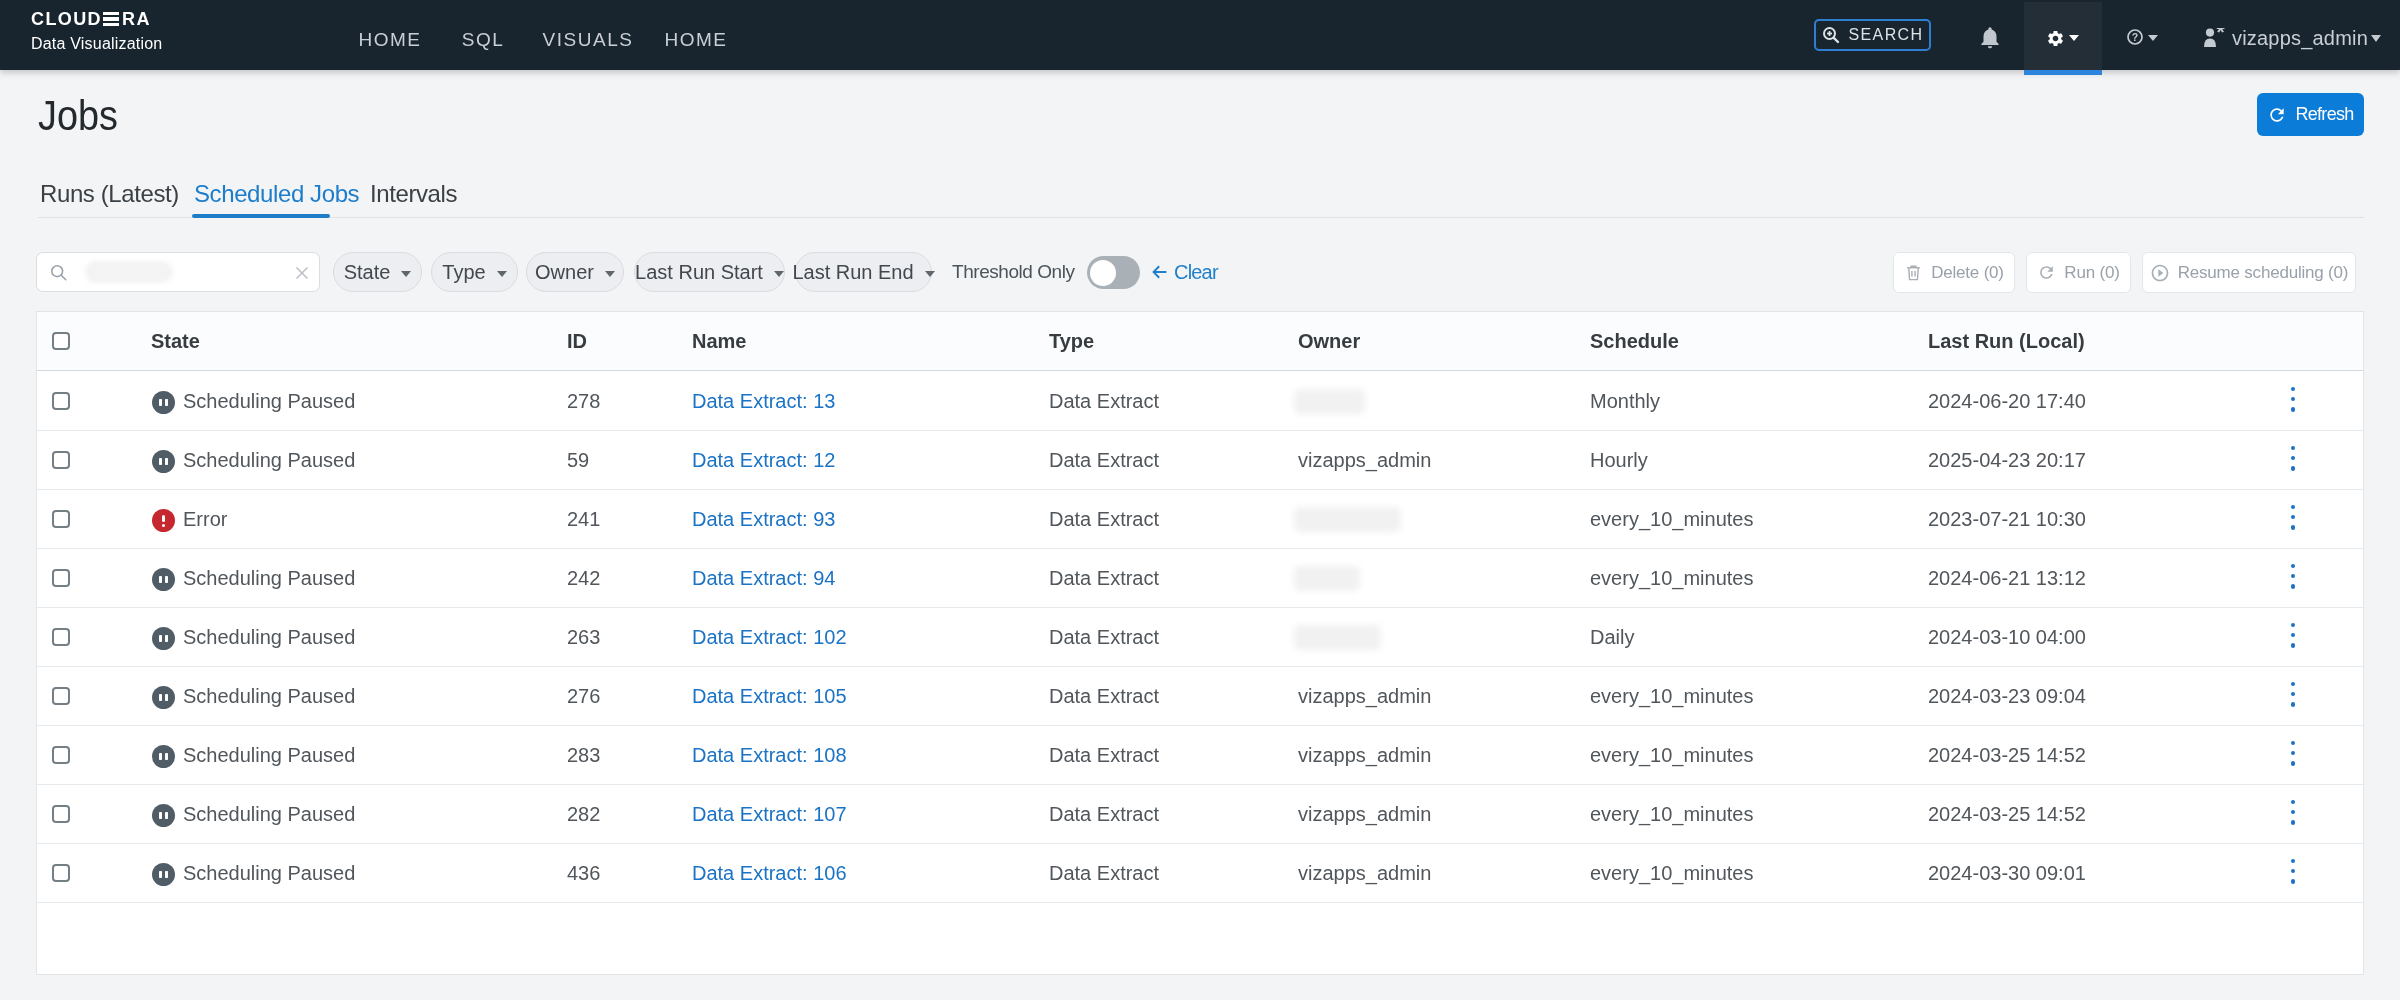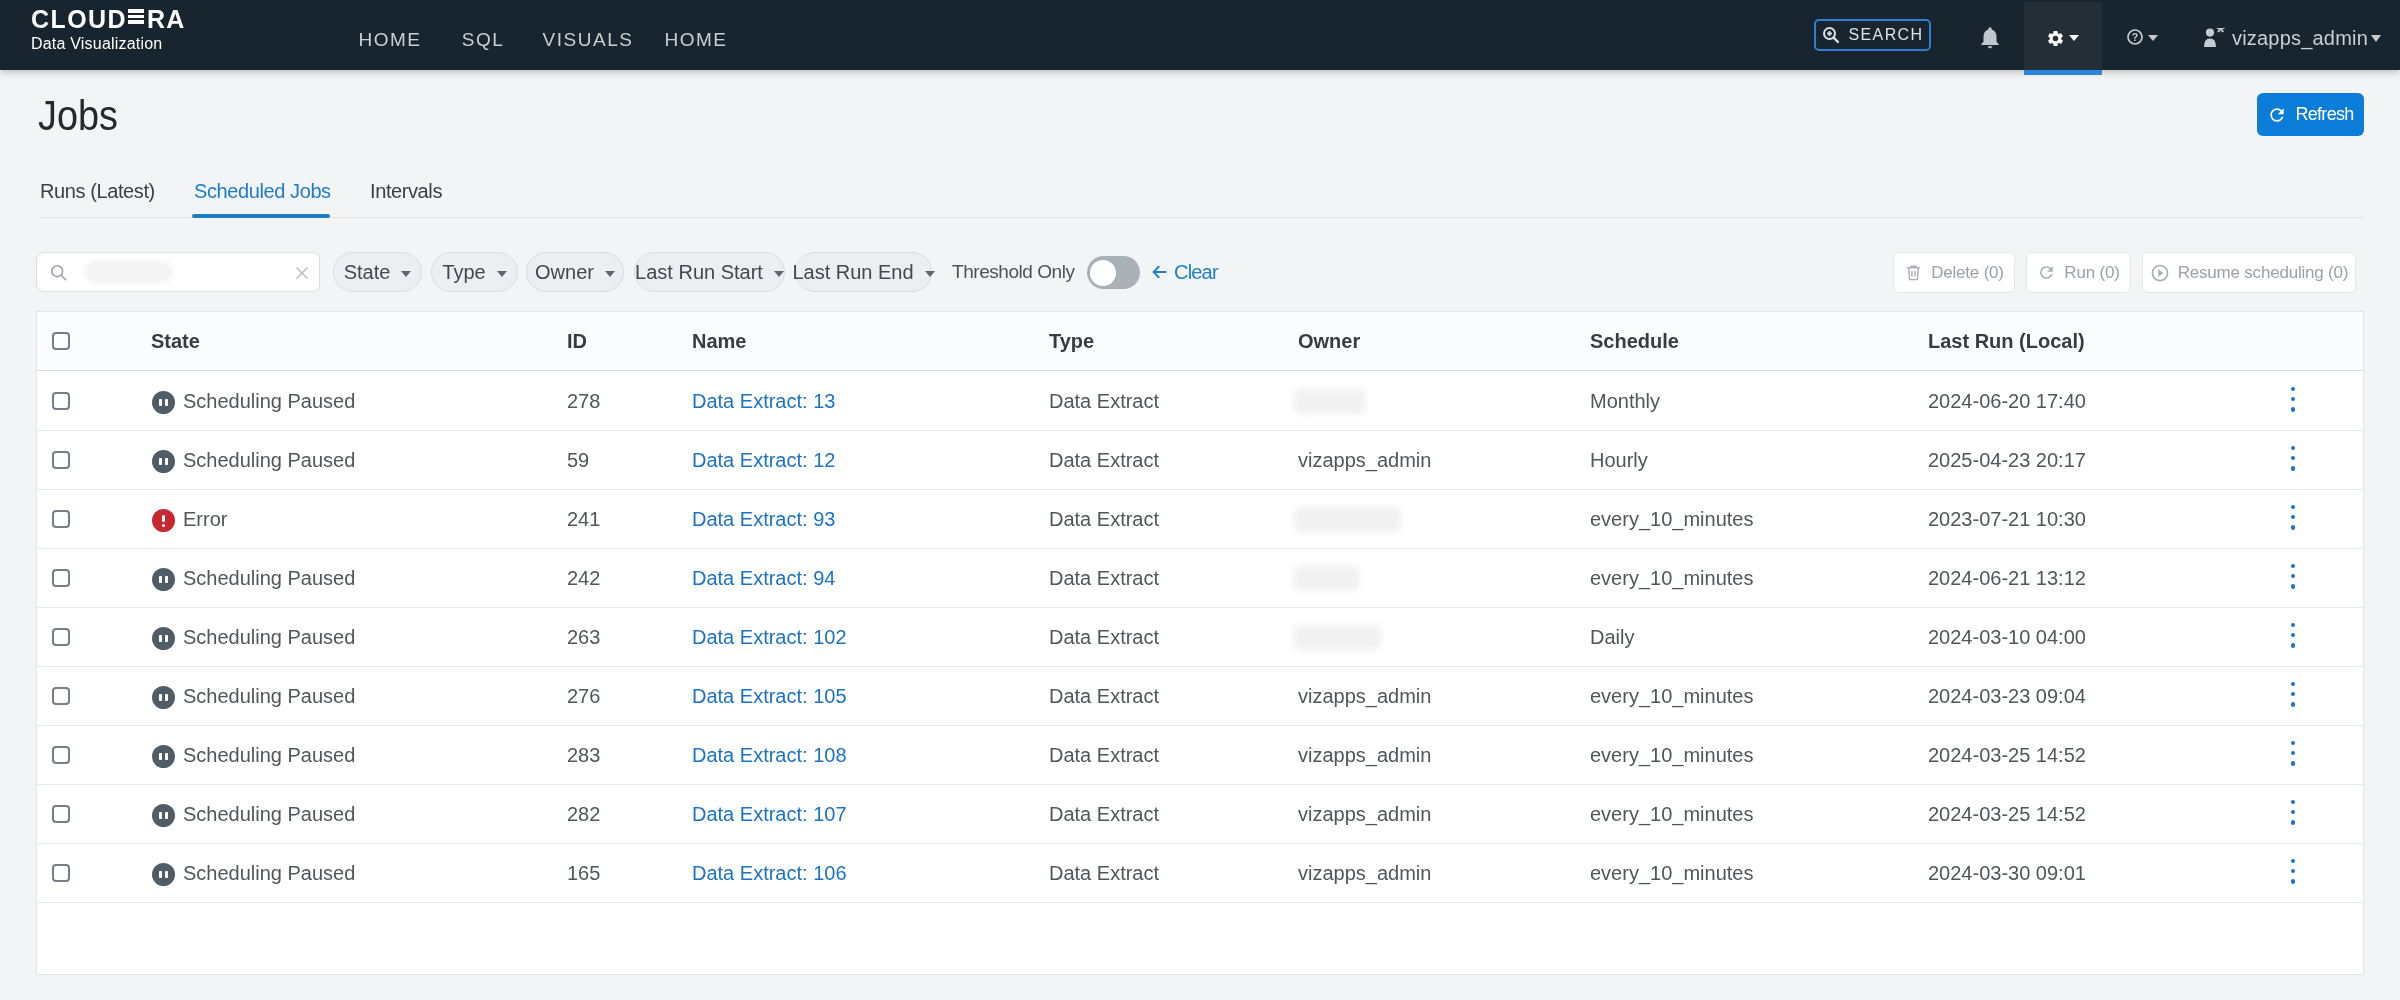--- a/index.html
+++ b/index.html
@@ -1,34 +1,34 @@
 <!DOCTYPE html>
 <html><head>
 <meta charset="utf-8">
 <style>
   * { margin:0; padding:0; box-sizing:border-box; -webkit-font-smoothing:antialiased; }
   html,body { width:2400px; height:1000px; background:#f3f4f6; font-family:"Liberation Sans", sans-serif; overflow:hidden; }
   
   #nav { position:absolute; left:0; top:0; width:2400px; height:70px; background:#18252e; box-shadow:0 3px 6px rgba(0,0,0,0.18); }
   #brand { position:absolute; left:31px; top:9px; color:#fff; }
-  #brand .logo { font-weight:bold; font-size:25px; letter-spacing:1.4px; line-height:20px; display:flex; align-items:flex-start; }
+  #brand .logo { font-weight:bold; font-size:18px; letter-spacing:1.4px; line-height:20px; display:flex; align-items:center; }
   #brand .sub { font-size:16px; line-height:21px; margin-top:4px; letter-spacing:0.2px; }
   .ebars { display:inline-block; width:16px; height:15px; position:relative; margin:0 3px 0 1px; }
   .ebars i { position:absolute; left:0; width:16px; height:3.6px; background:#fff; }
   .ebars i:nth-child(1){top:0;} .ebars i:nth-child(2){top:5.7px;} .ebars i:nth-child(3){top:11.4px;}
   .navitem { position:absolute; top:0; height:70px; line-height:79px; color:#c9cfd4; font-size:19px; letter-spacing:1.5px; text-align:center; transform:translateX(-50%); }
   #searchbtn { position:absolute; left:1814px; top:19px; width:117px; height:32px; border:2px solid #2e7ed2; border-radius:5px; color:#dde2e6; font-size:16px; letter-spacing:1.4px; display:flex; align-items:center; justify-content:center; gap:7px; }
   .navico { position:absolute; top:0; }
   #gearblock { position:absolute; left:2024px; top:2px; width:78px; height:68px; background:#242e36; }
   #gearbar { position:absolute; left:2024px; top:70px; width:78px; height:5px; background:#2c84dd; }
   
   #jobs-h1 { position:absolute; left:38px; top:92px; font-size:42px; color:#24292e; transform:scaleX(.9); transform-origin:left top; letter-spacing:0; }
   #refreshbtn { position:absolute; left:2257px; top:93px; width:107px; height:43px; background:#0b7cd7; border-radius:6px; color:#fff; font-size:19px; display:flex; align-items:center; justify-content:center; gap:8px; }
   
-  .tab { position:absolute; top:180px; font-size:20px; color:#3b4045; letter-spacing:-0.4px; }
+  .tab { position:absolute; top:180px; font-size:24px; color:#3b4045; letter-spacing:-0.4px; }
   #tabline { position:absolute; left:38px; top:217px; width:2326px; height:1px; background:#e0e3e6; }
   #tabsel { position:absolute; left:192px; top:214px; width:138px; height:4px; background:#1d7dc8; border-radius:2px; }
   
   #searchbox { position:absolute; left:36px; top:252px; width:284px; height:40px; background:#fff; border:1px solid #dadee2; border-radius:7px; }
   #searchblur { position:absolute; left:85px; top:261px; width:88px; height:22px; background:#f3f3f3; border-radius:11px; filter:blur(2px); }
   .pill { position:absolute; top:252px; height:40px; white-space:nowrap; background:#eceef1; border:1px solid #d9dce0; border-radius:20px; color:#42484d; font-size:20px; display:flex; align-items:center; justify-content:center; gap:11px; }
   .pill .car { width:0; height:0; border-left:5px solid transparent; border-right:5px solid transparent; border-top:6px solid #5f666c; margin-top:3px; }
   #thl { position:absolute; left:952px; top:252px; height:40px; line-height:40px; font-size:19px; letter-spacing:-0.45px; color:#4b545b; }
   #toggle { position:absolute; left:1087px; top:256px; width:53px; height:33px; border-radius:16.5px; background:#a9b0b6; }
   #toggle .knob { position:absolute; left:3px; top:3.5px; width:26px; height:26px; border-radius:50%; background:#fff; }
@@ -321,21 +321,21 @@
         <i></i>
       </div>
   </div>
   <div class="row" style="top:532px;">
     <div class="cb" style="top:20px;"></div>
     <div class="sicon pauseic" style="top:19px;">
         <i></i>
         <i></i>
       </div>
       <div class="cell" style="left:146px;">Scheduling Paused</div>
-    <div class="cell" style="left:530px;">165</div>
+    <div class="cell" style="left:530px;">436</div>
     <div class="cell link" style="left:655px;">Data Extract: 106</div>
     <div class="cell" style="left:1012px;">Data Extract</div>
     <div class="cell" style="left:1261px;">vizapps_admin</div>
     <div class="cell" style="left:1553px;">every_10_minutes</div>
     <div class="cell" style="left:1891px;">2024-03-30 09:01</div>
     <div class="kebab">
         <i></i>
         <i></i>
         <i></i>
       </div>

